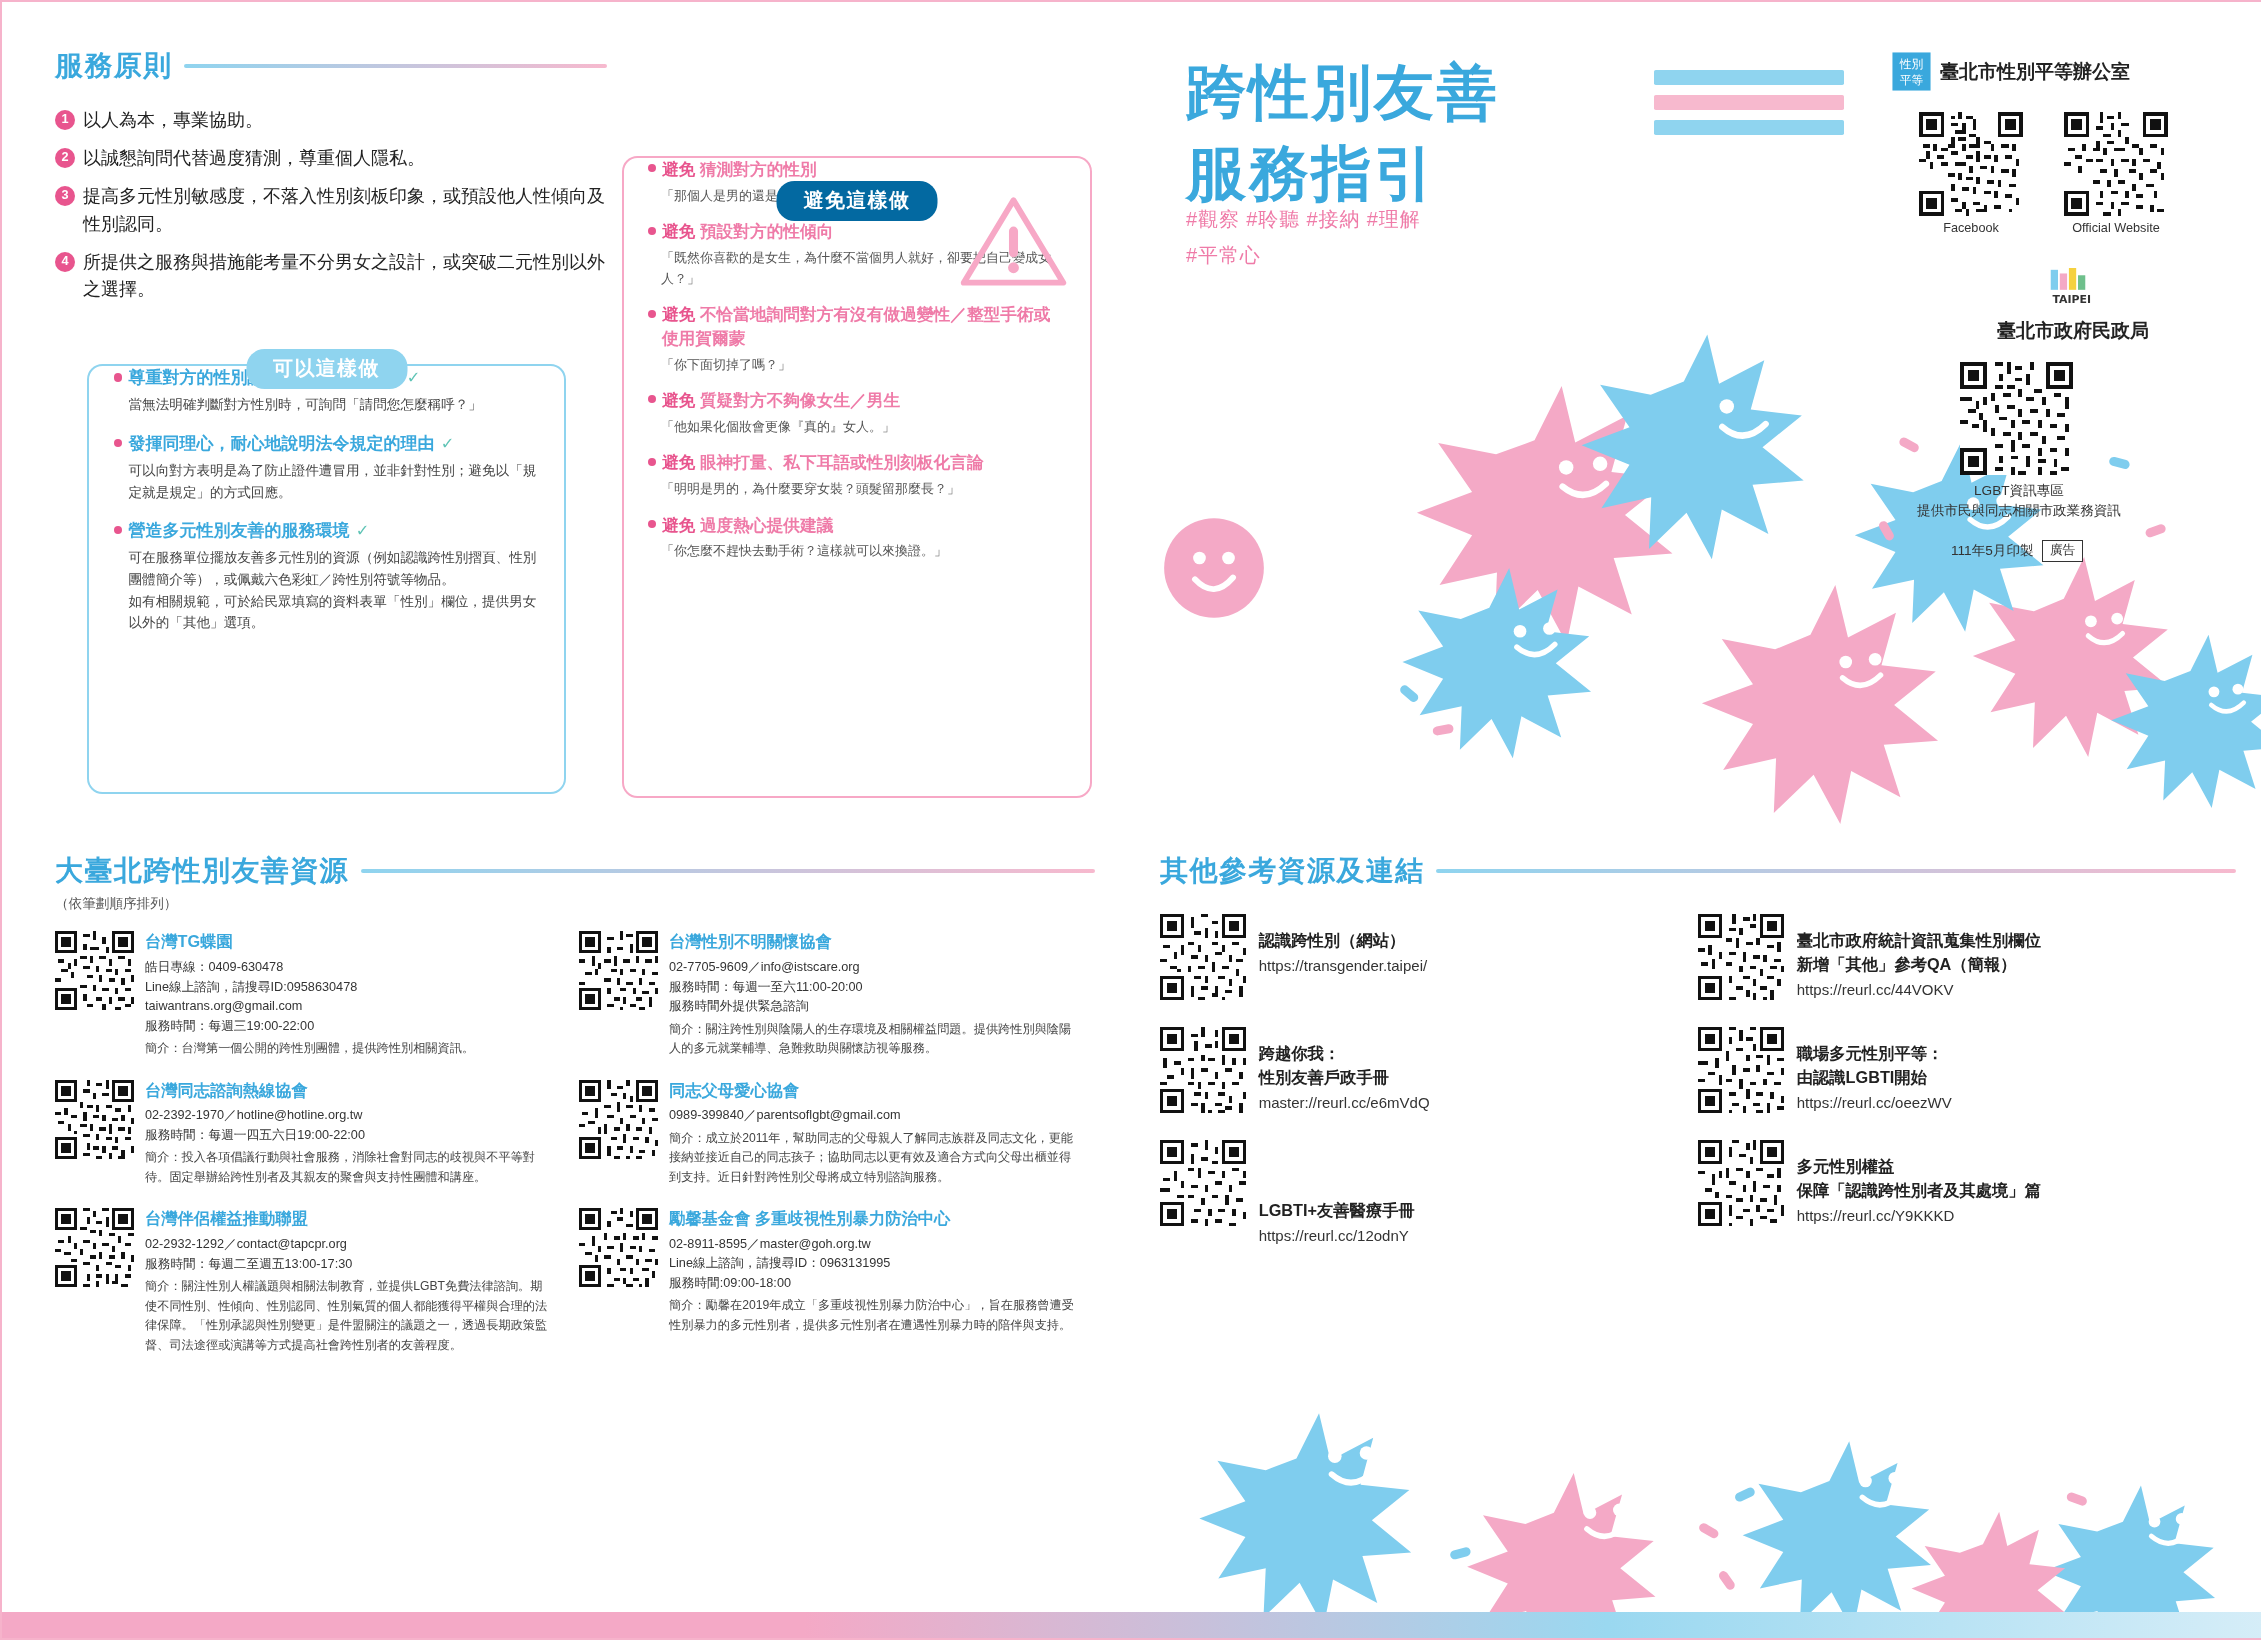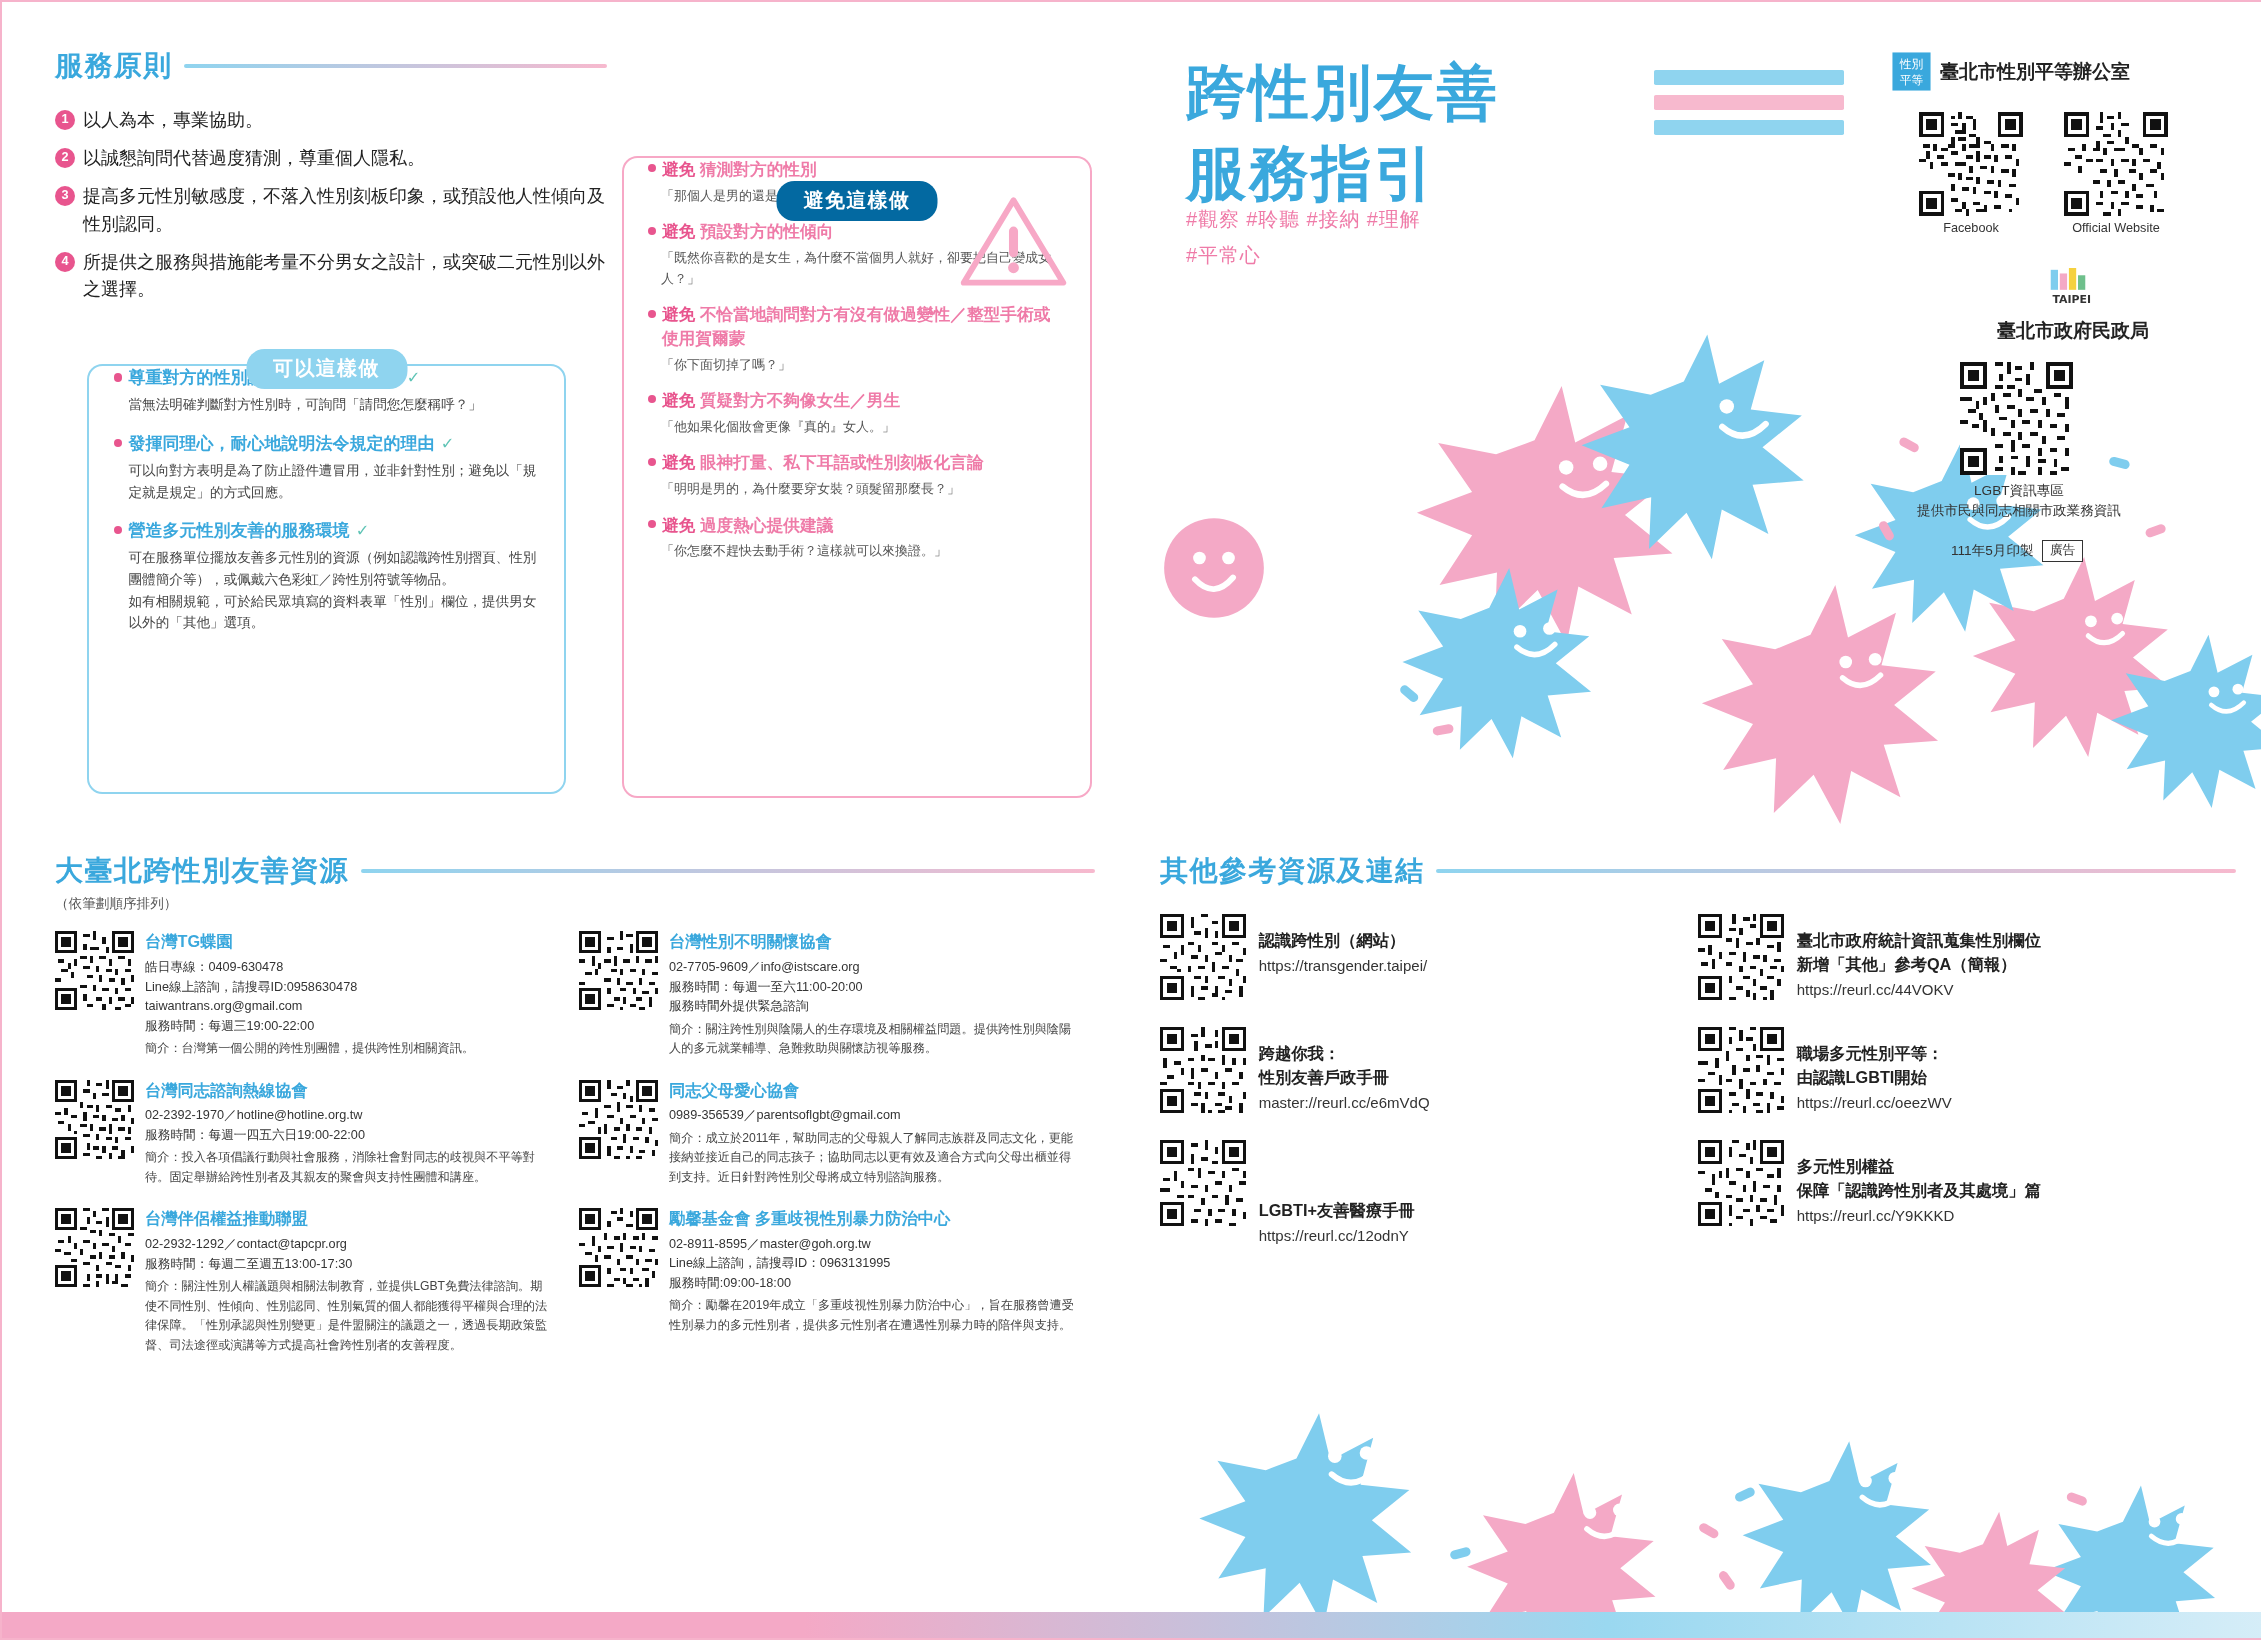--- a/index.html
+++ b/index.html
@@ -911,21 +911,21 @@
                 <rect x="16" y="21" width="1" height="2"></rect>
               <rect x="19" y="22" width="2" height="1"></rect>
                 <rect x="23" y="22" width="1" height="2"></rect>
               <rect x="11" y="24" width="2" height="1"></rect>
                 <rect x="15" y="24" width="1" height="1"></rect>
                 <rect x="18" y="24" width="2" height="1"></rect>
             </g>
           </svg>
           <div class="res-body">
             <div class="res-name">同志父母愛心協會</div>
-            <div class="res-line">0989-356539／parentsoflgbt@gmail.com</div>
+            <div class="res-line">0989-399840／parentsoflgbt@gmail.com</div>
             <div class="res-desc">簡介：成立於2011年，幫助同志的父母親人了解同志族群及同志文化，更能接納並接近自己的同志孩子；協助同志以更有效及適合方式向父母出櫃並得到支持。近日針對跨性別父母將成立特別諮詢服務。</div>
           </div>
         </div>
 
         <div class="res-entry">
           <svg class="qr" width="79" height="79" viewBox="0 0 25 25" shape-rendering="crispEdges">
             <rect width="25" height="25" fill="#fff"></rect>
             <g fill="#111">
               <rect x="0" y="0" width="7" height="7"></rect>
                 <rect x="1" y="1" width="5" height="5" fill="#fff"></rect>

